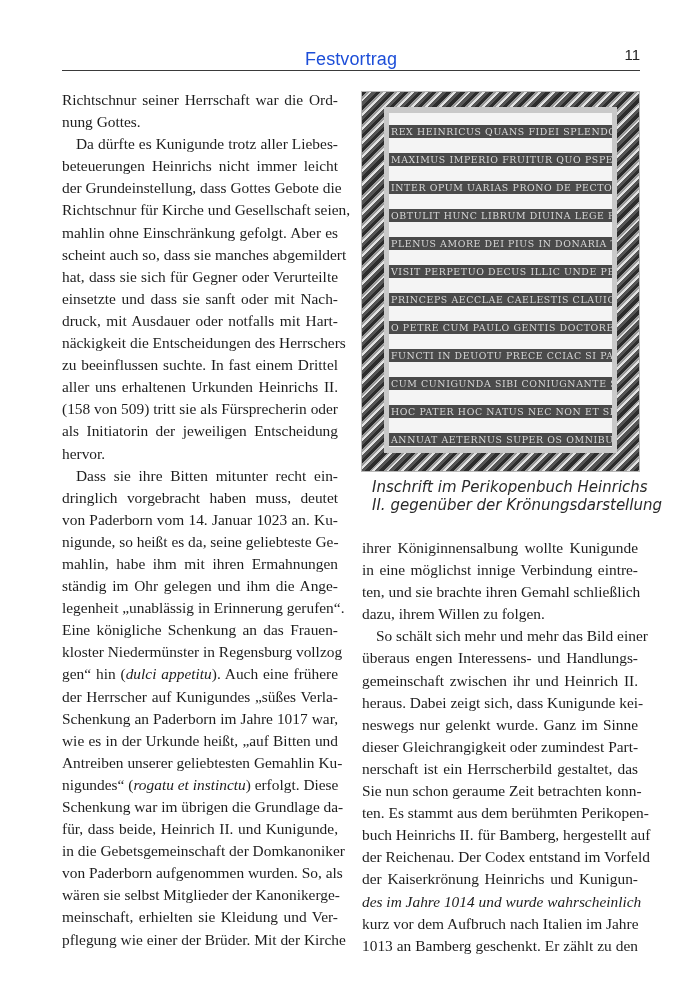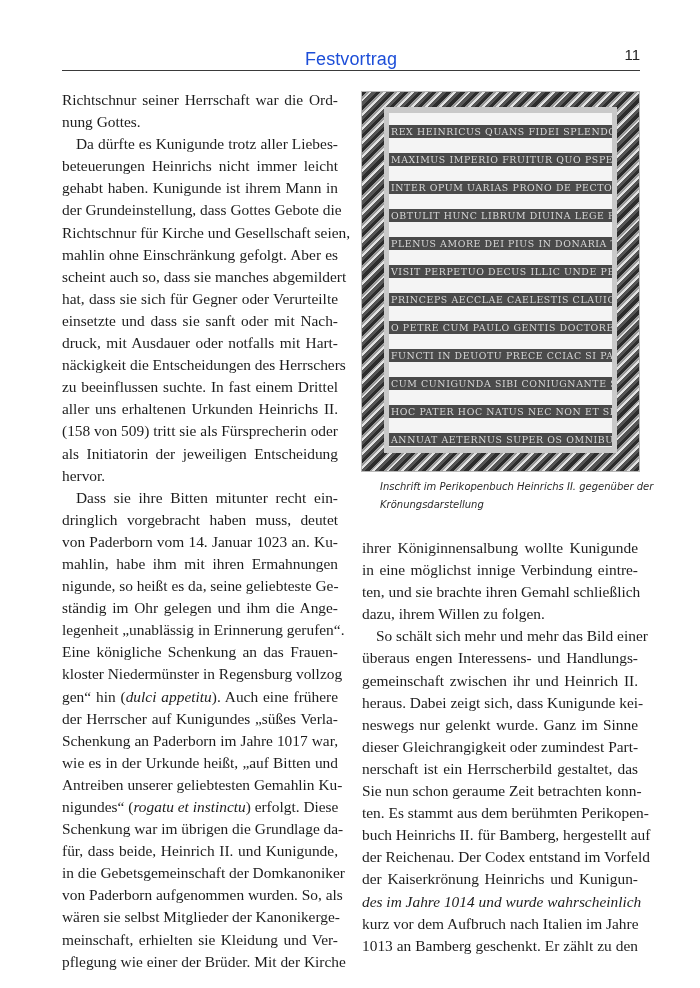--- a/index.html
+++ b/index.html
@@ -17,54 +17,53 @@
   
   .figure { position: absolute; left: 362px; top: 92px; width: 277px; height: 379px; background: #6a6a6a; box-shadow: 0 0 0 1px #b8b8b8; overflow: hidden; }
   .frame-leaves { position: absolute; inset: 0;
     background:
       repeating-linear-gradient(135deg, #2c2c2c 0 3px, #9a9a9a 3px 5px, #e2e2e2 5px 7px, #555 7px 10px);
   }
   .inner { position: absolute; left: 22px; top: 15px; right: 22px; bottom: 18px; background: #c9c9c9; padding: 6px 5px; box-sizing: border-box; }
   .inner-field { position: absolute; left: 5px; right: 5px; top: 6px; bottom: 6px; background: #f4f4f4; }
   .band { position: absolute; left: 0; right: 0; height: 13px; background: #4a4a4a; overflow: hidden; }
   .band span { display: block; font-family: "DejaVu Serif", serif; font-size: 9.4px; line-height: 13px; color: #d8d8d8; letter-spacing: 0.6px; white-space: nowrap; padding-left: 2px; }
-  .caption { position: absolute; left: 380px; top: 478px; width: 290px; font-family: "DejaVu Sans", sans-serif; font-style: italic; font-size: 10px; line-height: 18px; color: #2a2a2a; }
+  .caption { position: absolute; left: 372px; top: 478px; width: 290px; font-family: "DejaVu Sans", sans-serif; font-style: italic; font-size: 15px; line-height: 18px; color: #2a2a2a; }
 </style>
 </head>
 <body>
 
 <div class="running-head">
   <div class="rh-title">Festvortrag</div>
   <div class="rh-page">11</div>
 </div>
 
 <div class="col col-left">
   <span class="line" style="word-spacing: 0px;">Richtschnur seiner Herrschaft war die Ord-</span>
   <span class="line last">nung Gottes.</span>
   <span class="line indent" style="word-spacing: 0px;">Da dürfte es Kunigunde trotz aller Liebes-</span>
   <span class="line" style="word-spacing: 0px;">beteuerungen Heinrichs nicht immer leicht</span>
-  <span class="line" style="word-spacing: 0px;">gehabt haben. Kunigunde ist ihrem Mann in</span>
   <span class="line" style="word-spacing: 0px;">der Grundeinstellung, dass Gottes Gebote die</span>
   <span class="line" style="word-spacing: 0px;">Richtschnur für Kirche und Gesellschaft seien,</span>
   <span class="line" style="word-spacing: 0px;">mahlin ohne Einschränkung gefolgt. Aber es</span>
   <span class="line" style="word-spacing: 0px;">scheint auch so, dass sie manches abgemildert</span>
   <span class="line" style="word-spacing: 0px;">hat, dass sie sich für Gegner oder Verurteilte</span>
   <span class="line" style="word-spacing: 0px;">einsetzte und dass sie sanft oder mit Nach-</span>
   <span class="line" style="word-spacing: 0px;">druck, mit Ausdauer oder notfalls mit Hart-</span>
   <span class="line" style="word-spacing: 0px;">näckigkeit die Entscheidungen des Herrschers</span>
   <span class="line" style="word-spacing: 0px;">zu beeinflussen suchte. In fast einem Drittel</span>
   <span class="line" style="word-spacing: 0px;">aller uns erhaltenen Urkunden Heinrichs II.</span>
   <span class="line" style="word-spacing: 0px;">(158 von 509) tritt sie als Fürsprecherin oder</span>
   <span class="line" style="word-spacing: 0px;">als Initiatorin der jeweiligen Entscheidung</span>
   <span class="line last">hervor.</span>
   <span class="line indent" style="word-spacing: 0px;">Dass sie ihre Bitten mitunter recht ein-</span>
   <span class="line" style="word-spacing: 0px;">dringlich vorgebracht haben muss, deutet</span>
   <span class="line" style="word-spacing: 0px;">von Paderborn vom 14. Januar 1023 an. Ku-</span>
+  <span class="line" style="word-spacing: 0px;">nigunde, so heißt es da, seine geliebteste Ge-</span>
   <span class="line" style="word-spacing: 0px;">mahlin, habe ihm mit ihren Ermahnungen</span>
-  <span class="line" style="word-spacing: 0px;">nigunde, so heißt es da, seine geliebteste Ge-</span>
   <span class="line" style="word-spacing: 0px;">ständig im Ohr gelegen und ihm die Ange-</span>
   <span class="line" style="word-spacing: 0px;">legenheit „unablässig in Erinnerung gerufen“.</span>
   <span class="line" style="word-spacing: 0px;">Eine königliche Schenkung an das Frauen-</span>
   <span class="line" style="word-spacing: 0px;">kloster Niedermünster in Regensburg vollzog</span>
   <span class="line" style="word-spacing: 0px;"><span>gen“ hin (</span><span class="it">dulci appetitu</span><span>). Auch eine frühere</span></span>
   <span class="line" style="word-spacing: 0px;">der Herrscher auf Kunigundes „süßes Verla-</span>
   <span class="line" style="word-spacing: 0px;">Schenkung an Paderborn im Jahre 1017 war,</span>
   <span class="line" style="word-spacing: 0px;">wie es in der Urkunde heißt, „auf Bitten und</span>
   <span class="line" style="word-spacing: 0px;">Antreiben unserer geliebtesten Gemahlin Ku-</span>
   <span class="line" style="word-spacing: 0px;"><span>nigundes“ (</span><span class="it">rogatu et instinctu</span><span>) erfolgt. Diese</span></span>

